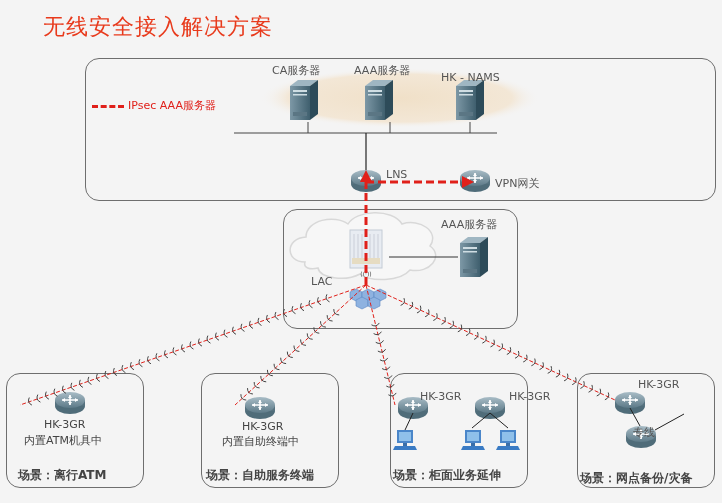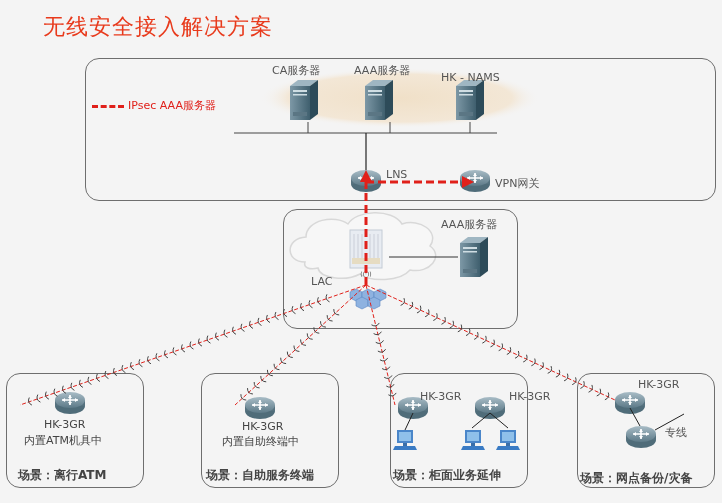--- a/index.html
+++ b/index.html
@@ -244,14 +244,14 @@
 
 <div class="cap" style="left:242px;top:420px;">HK-3GR</div>
 <div class="cap" style="left:222px;top:434px;">内置自助终端中</div>
 <div class="scene" style="left:206px;top:467px;">场景：自助服务终端</div>
 
 <div class="lbl" style="left:420px;top:390px;">HK-3GR</div>
 <div class="lbl" style="left:509px;top:390px;">HK-3GR</div>
 <div class="scene" style="left:393px;top:467px;font-family:Liberation Serif, serif;">场景：柜面业务延伸</div>
 
 <div class="lbl" style="left:638px;top:378px;">HK-3GR</div>
-<div class="lbl" style="left:665px;top:425px;text-align:right;">专线</div>
+<div class="lbl" style="left:633px;top:425px;text-align:right;">专线</div>
 <div class="scene" style="left:580px;top:470px;">场景：网点备份/灾备</div>
 
 </body></html>

